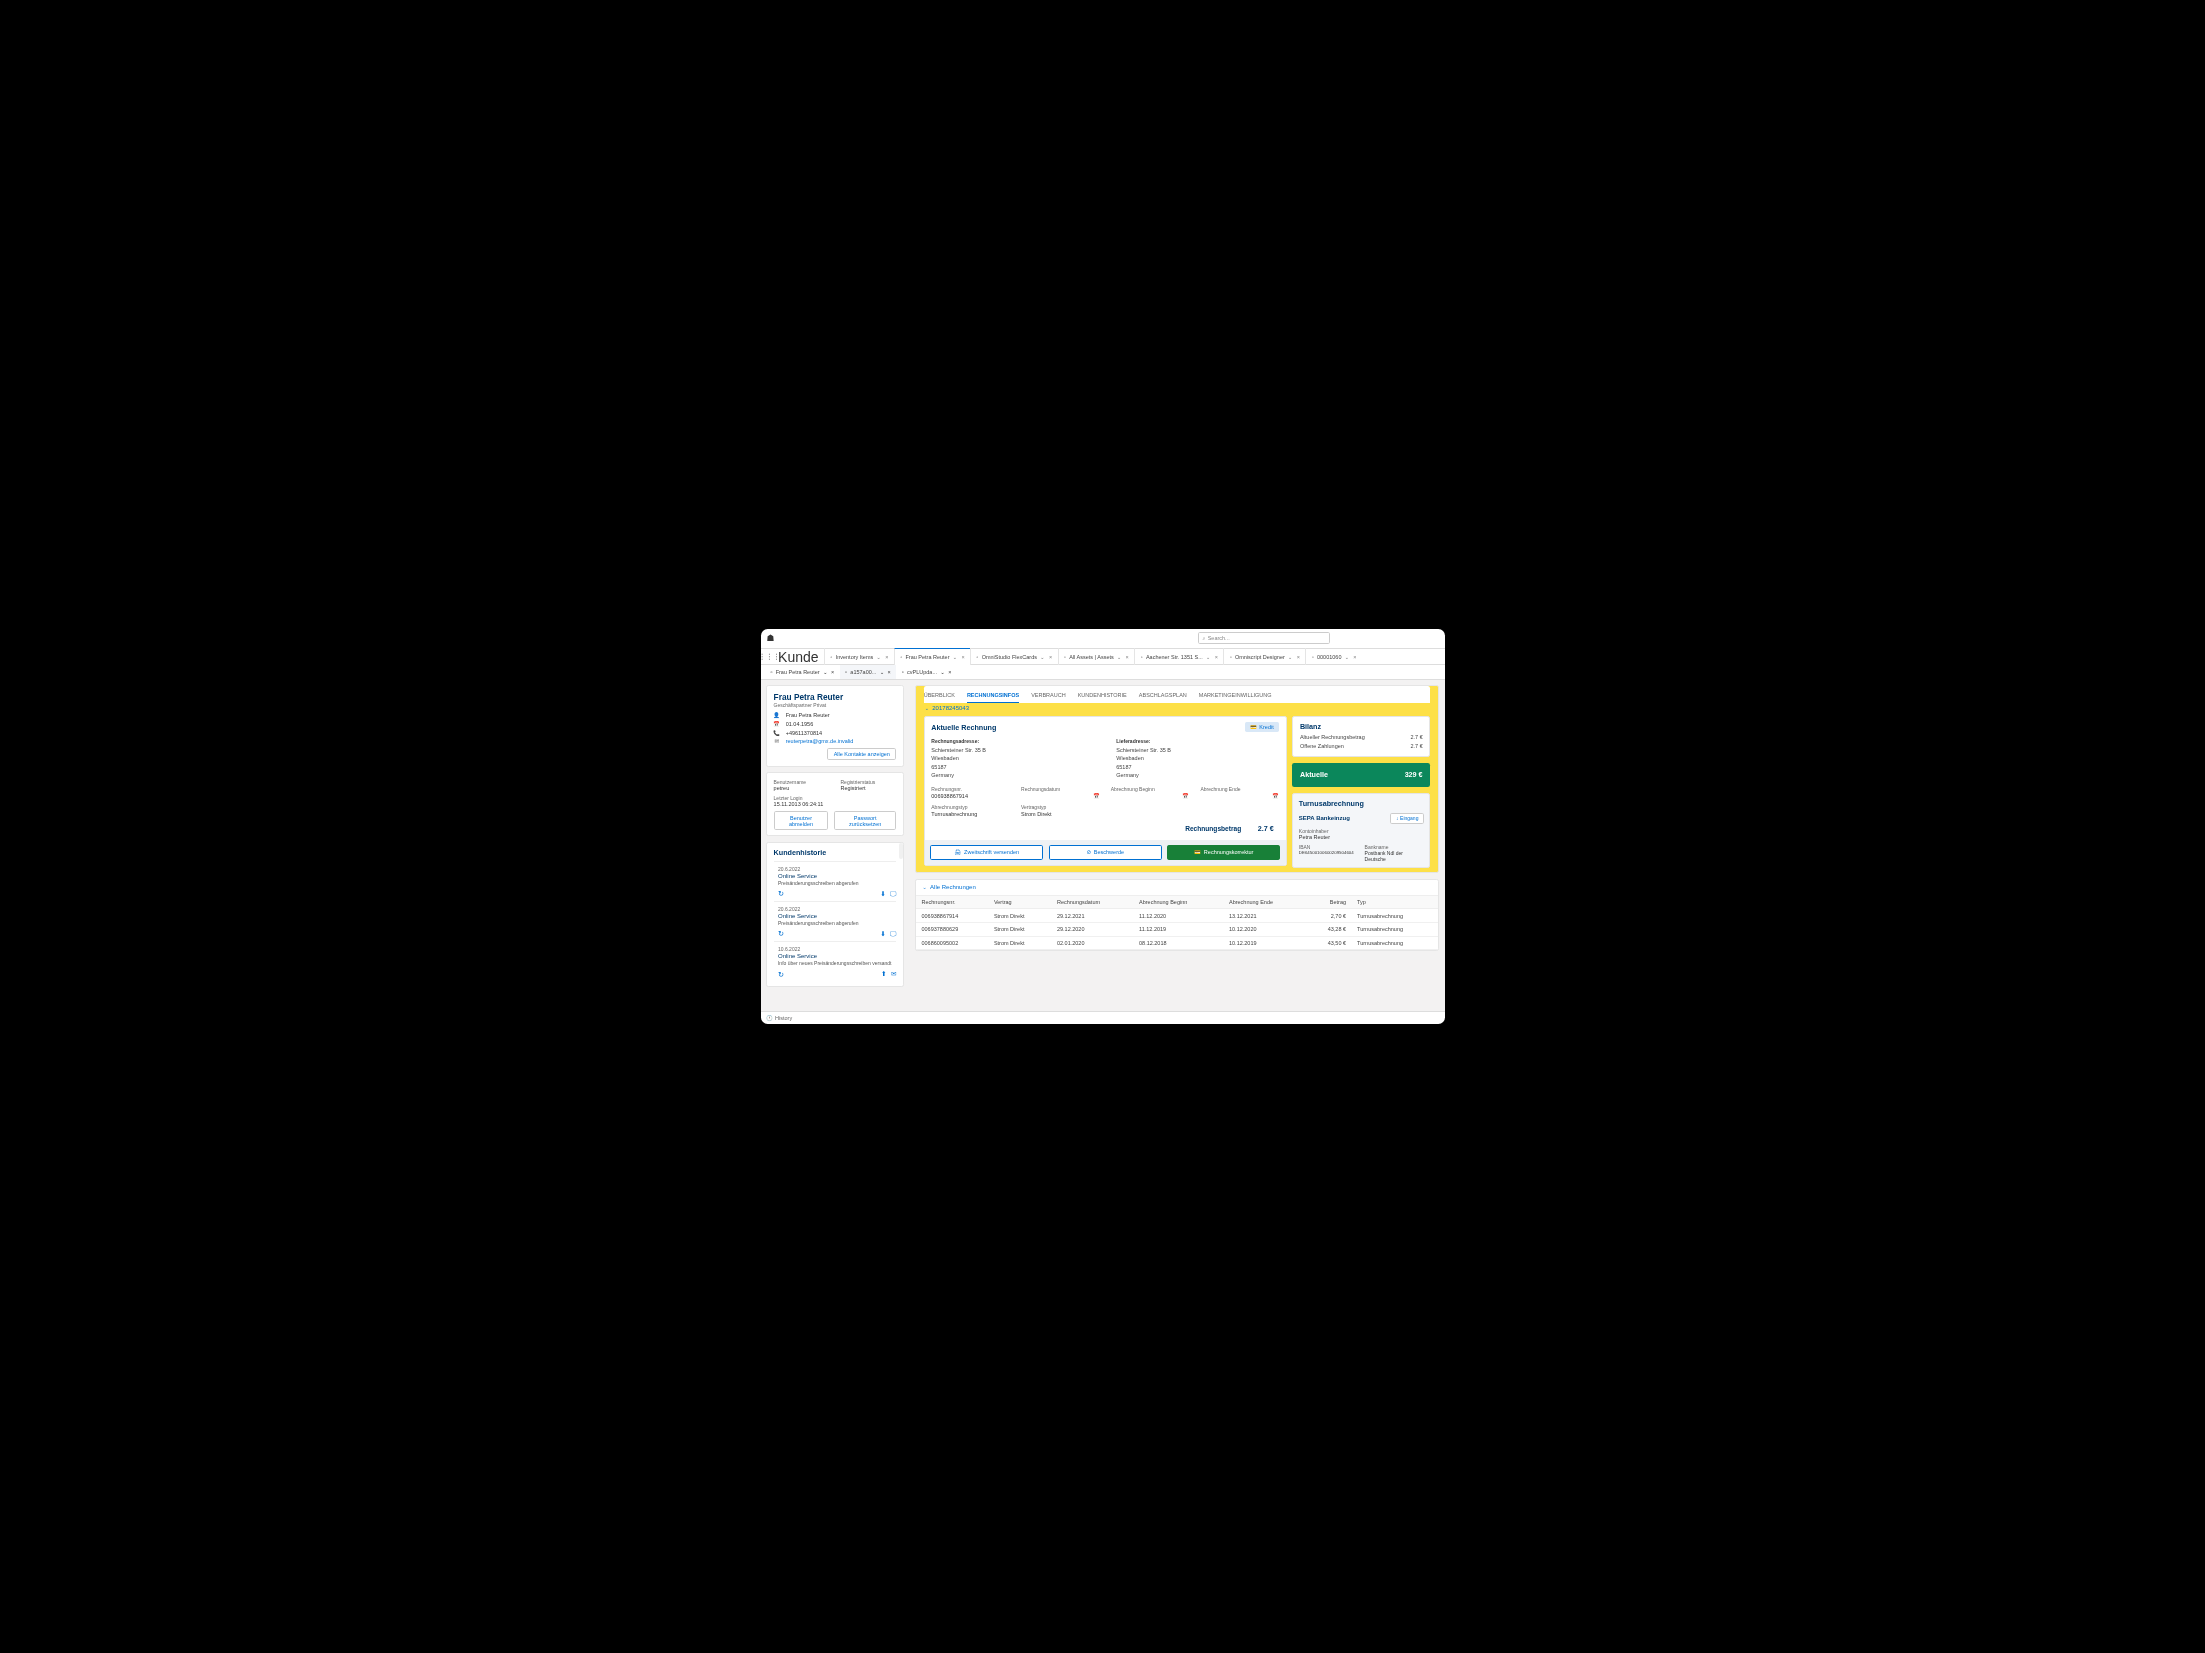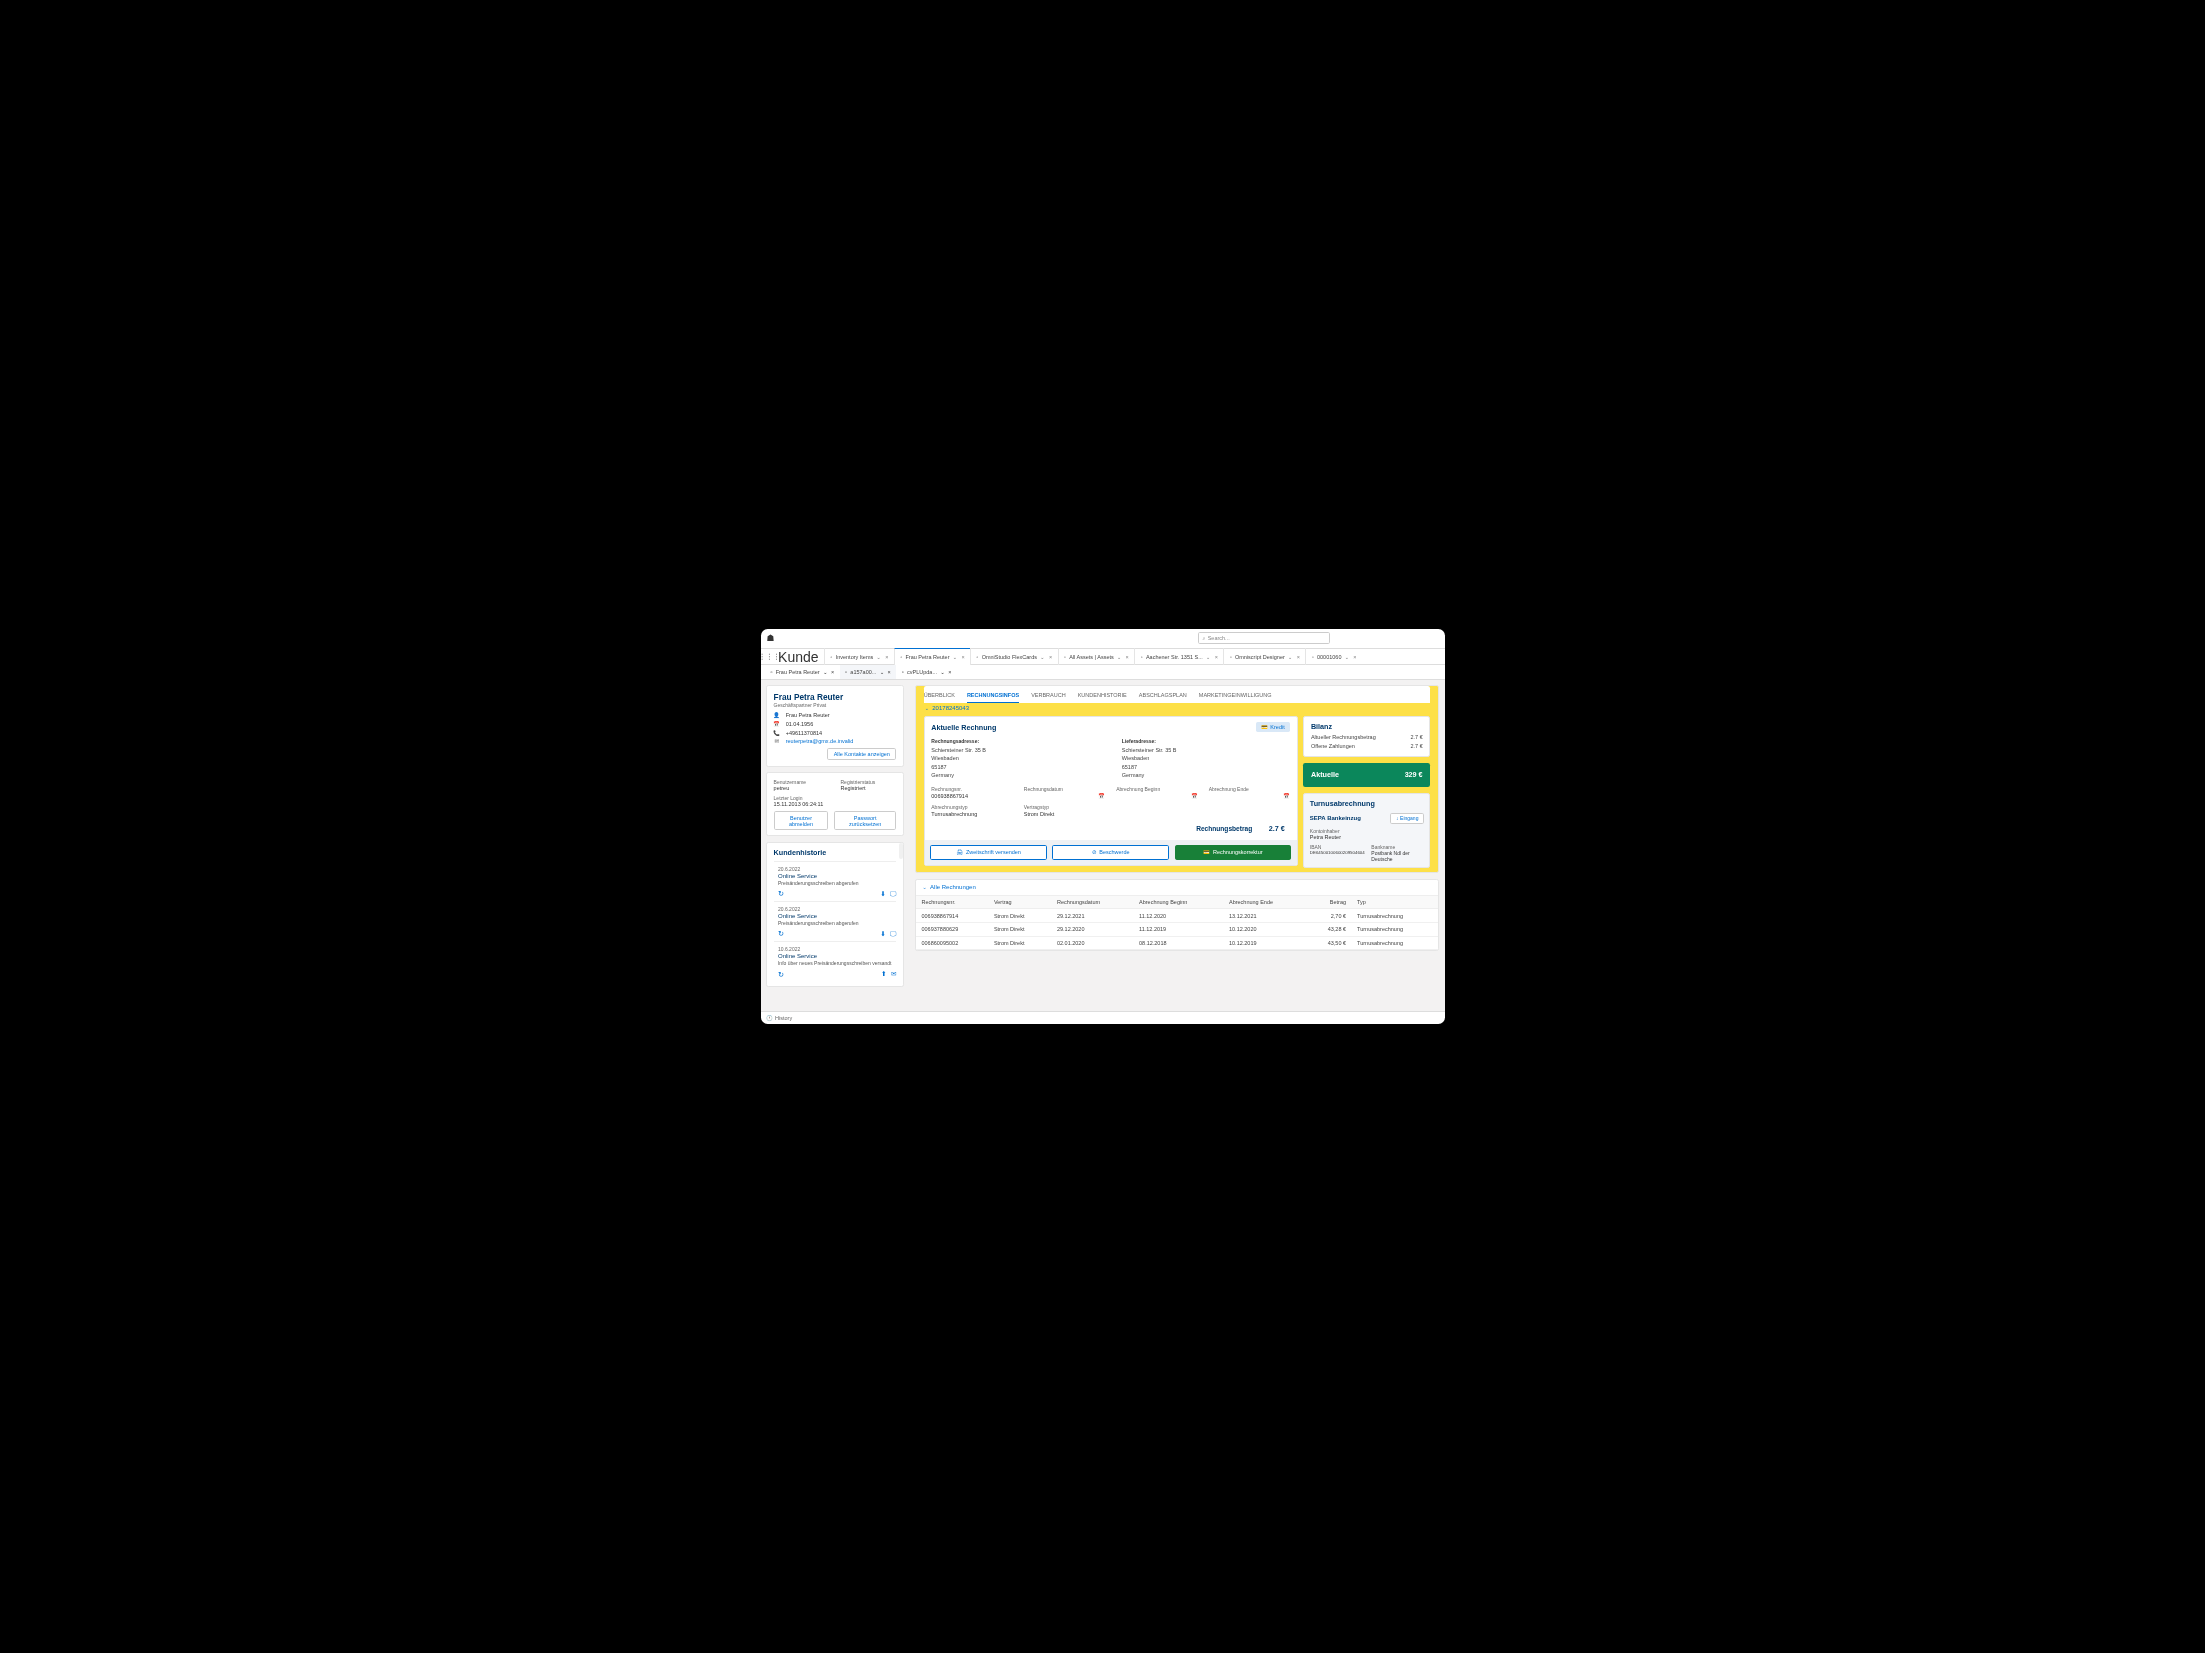--- a/index.html
+++ b/index.html
@@ -63,21 +63,21 @@
 .inv-fields > div { flex: 1; }
 .fld-lbl { color: #666; font-size: 5px; }
 .fld-val { color: #333; font-size: 5.5px; margin-top: 1.1px; display: flex; align-items: center; justify-content: space-between; }
 .cal-icn { color: #999; font-size: 5.5px; }
 .total-row { display: flex; justify-content: flex-end; align-items: baseline; gap: 16.5px; margin: 6.6px 0; padding-right: 5.5px; }
 .total-lbl { color: #00396b; font-size: 6.6px; font-weight: 600; }
 .total-val { color: #00396b; font-size: 7.2px; font-weight: 600; }
 .action-bar { background: #eef1f4; padding: 5.5px; margin: 5.5px -6.6px -5.5px -6.6px; display: flex; gap: 5.5px; border-radius: 0 0 2.2px 2.2px; }
 .a-btn { flex: 1; border: 0.6px solid #0070d2; background: #fff; color: #0070d2; border-radius: 1.7px; padding: 3.3px; font-size: 5.5px; display: flex; align-items: center; justify-content: center; gap: 2.8px; cursor: pointer; }
 .a-btn.green { background: #188038; color: #fff; border-color: #188038; }
-.right-col { width: 127px; display: flex; flex-direction: column; gap: 5.5px; }
+.right-col { width: 138px; display: flex; flex-direction: column; gap: 5.5px; }
 .bilanz-row { display: flex; justify-content: space-between; font-size: 5.5px; color: #444; margin: 2.2px 0; }
 .guthaben { background: #0b875b; color: #fff; border-radius: 2.2px; padding: 7.7px; display: flex; justify-content: space-between; font-size: 7.2px; font-weight: 600; }
 .pay-box { background: #f4f6f9; border: 0.6px solid #e5e5e5; border-radius: 2.2px; padding: 5.5px; position: relative; }
 .pay-head { display: flex; justify-content: space-between; align-items: center; }
 .eingang-btn { border: 0.6px solid #ccc; background: #fff; color: #0070d2; border-radius: 1.7px; padding: 1.7px 4.4px; font-size: 5px; display: flex; align-items: center; gap: 1.7px; }
 .pay-2col { display: flex; gap: 6.6px; margin-top: 3.3px; }
 .pay-2col > div { flex: 1; }
 .table-card { background: #fff; border: 0.6px solid #e5e5e5; border-radius: 2.2px; }
 .table-head { display: flex; align-items: center; gap: 3.3px; padding: 4.4px 6.6px; color: #0070d2; font-size: 6px; }
 table { width: 100%; border-collapse: collapse; font-size: 5.5px; }

